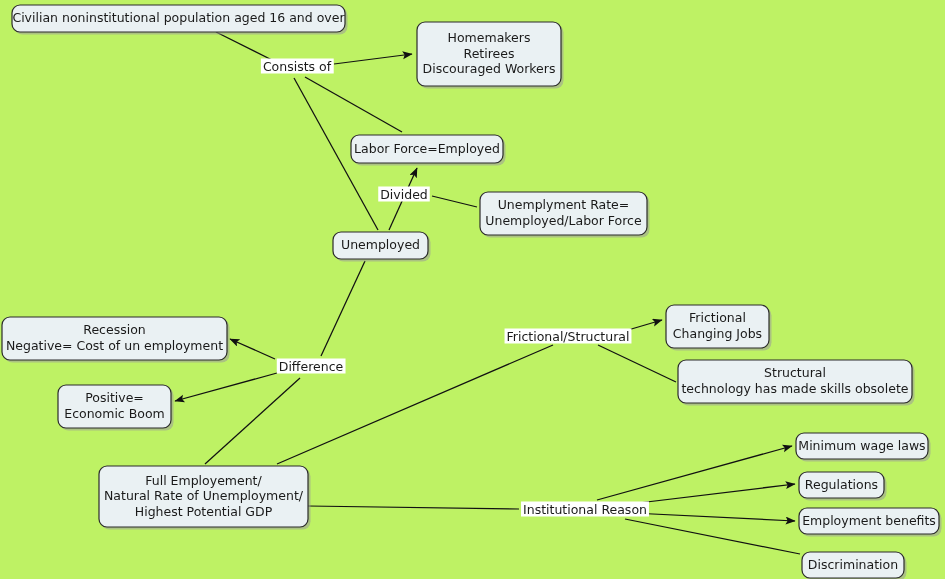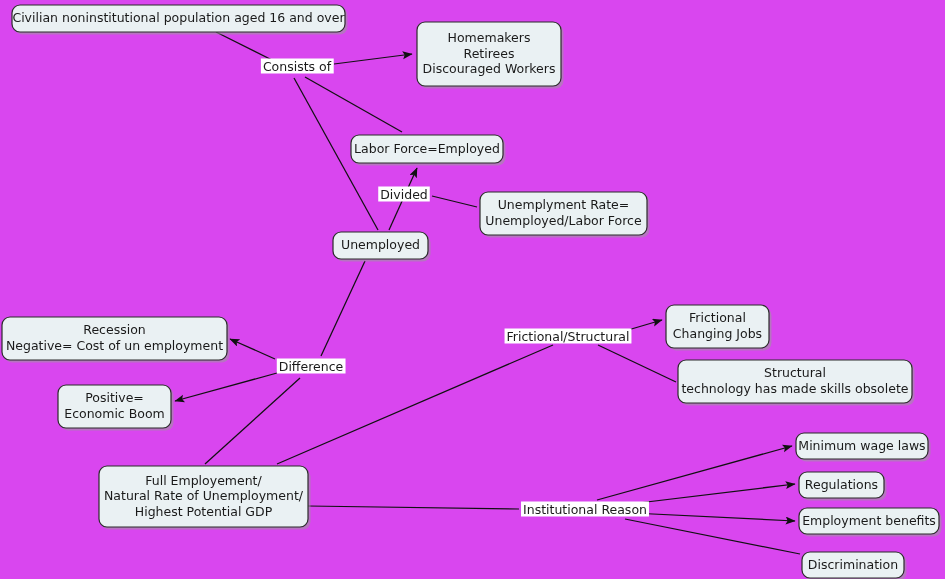--- a/index.html
+++ b/index.html
@@ -4,21 +4,21 @@
 <style>
   html, body {
     margin: 0;
     padding: 0;
     background: #ffffff;
   }
   #canvas-wrap {
     position: relative;
     width: 945px;
     height: 579px;
-    background: #d946ef;
+    background: #bef264;
     overflow: hidden;
     font-family: "DejaVu Sans", sans-serif;
   }
   svg#map {
     position: absolute;
     left: 0;
     top: 0;
     width: 945px;
     height: 579px;
     display: block;

